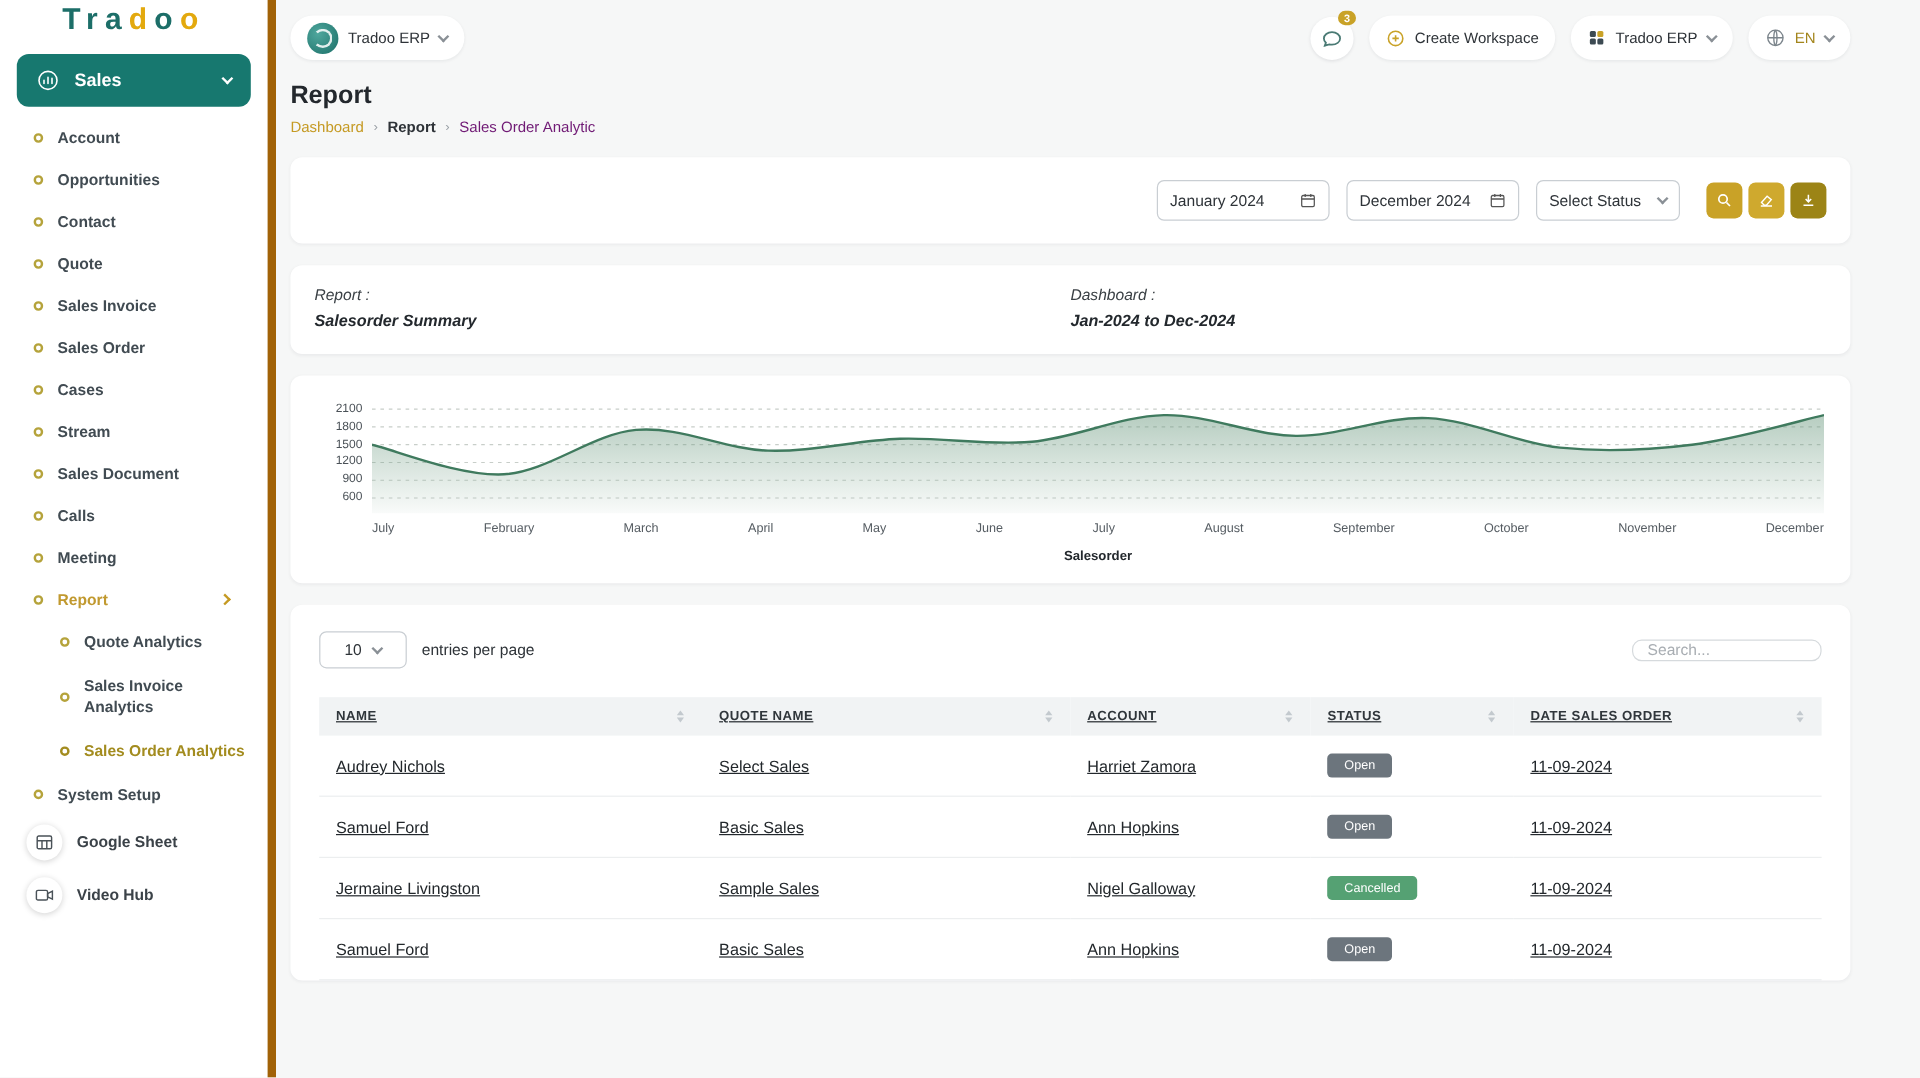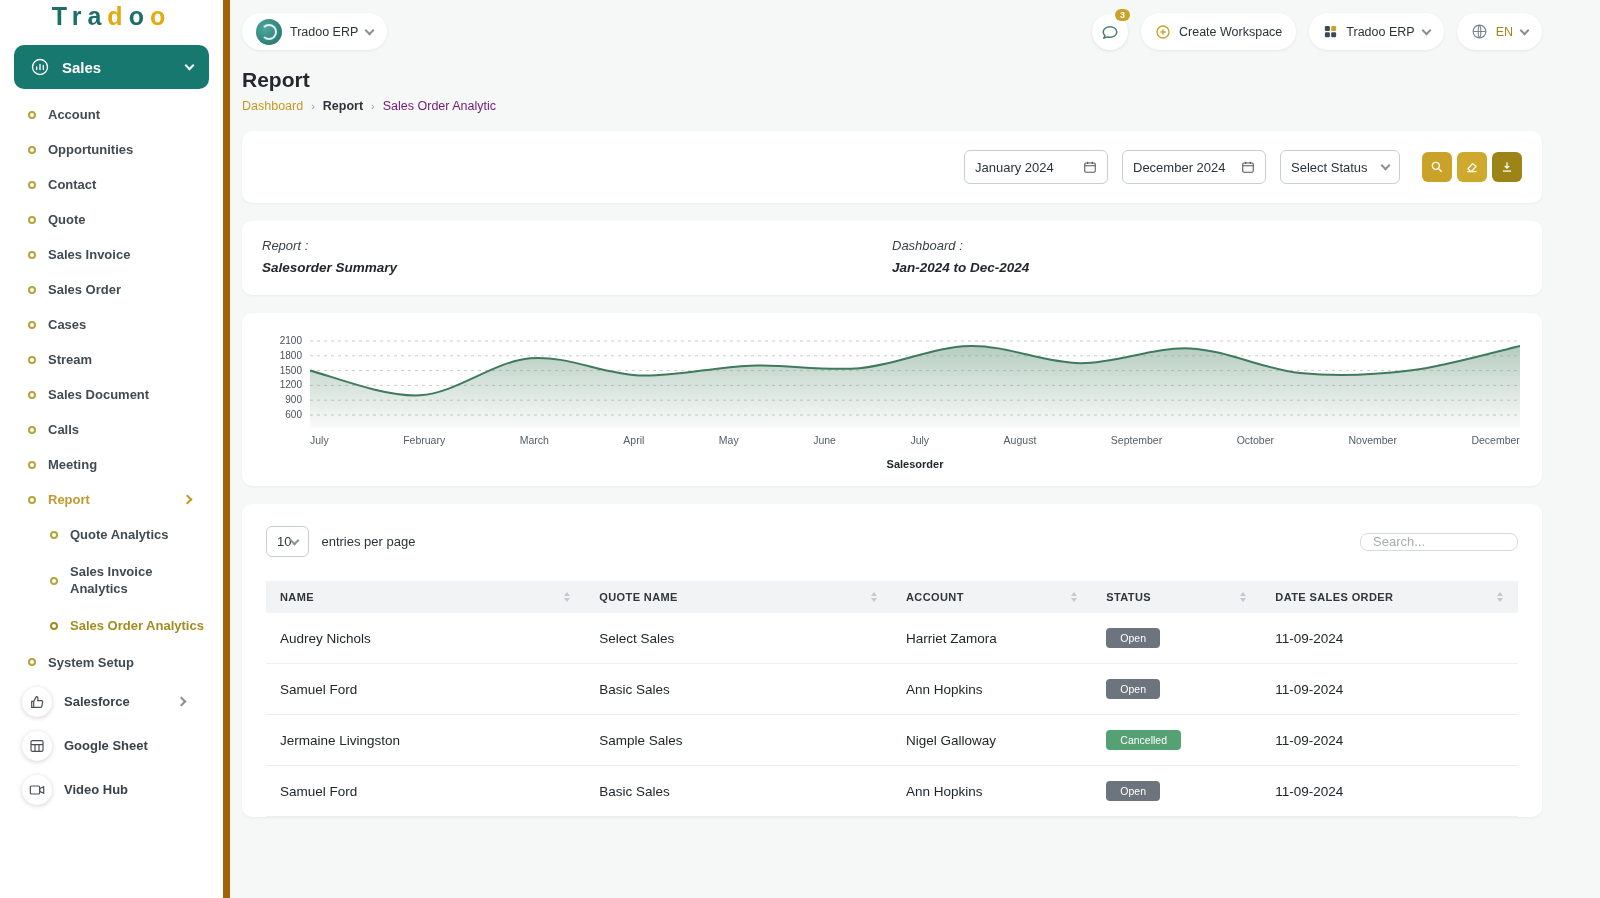--- a/index.html
+++ b/index.html
@@ -74,24 +74,24 @@
   #chart-svg { width:100%; height:95px; display:block; }
   .grid { stroke:#c8cec9; stroke-width:1; stroke-dasharray:3 4; vector-effect:non-scaling-stroke; }
   .cline { fill:none; stroke:#3F7A5E; stroke-width:2; vector-effect:non-scaling-stroke; }
   .x-labels { display:flex; justify-content:space-between; margin-top:6px; font-size:10.5px; color:#555c62; }
   .axis-title { text-align:center; font-size:11px; font-weight:700; color:#23282d; margin-top:12px; }
 
   
   .table-card { padding:22px 24px 0; }
   .table-top { display:flex; justify-content:space-between; align-items:center; margin-bottom:24px; }
   .entries { display:flex; align-items:center; gap:12px; font-size:13px; color:#2e3338; }
-  .entries-select { border:1px solid #c9ced3; border-radius:6px; height:31px; padding:0 10px; display:flex; align-items:center; font-size:13px; cursor:pointer; background:#fff; }
+  .entries-select { border:1px solid #c9ced3; border-radius:6px; height:31px; padding:0 20px; display:flex; align-items:center; gap:10px; font-size:13px; cursor:pointer; background:#fff; }
   .search-input { width:158px; height:18px; border:1px solid #d6dadd; border-radius:8px; padding:0 12px; font-size:13px; color:#333; outline:none; font-family:"Liberation Sans", sans-serif; }
   .search-input::placeholder { color:#a8adb2; }
-  table { width:100%; border-collapse:collapse; }
+  table { width:100%; border-collapse:collapse;text-decoration:underline; }
   thead th { background:#f1f3f4; font-size:11px; font-weight:700; color:#30363b; letter-spacing:.4px; padding:10px 14px; text-align:left; }
   .th-inner { display:flex; align-items:center; justify-content:space-between; gap:6px; }
   tbody td { padding:15px 14px; border-bottom:1px solid #eceeef; font-size:13.5px; color:#22272b; }
   .badge { display:inline-block; color:#fff; font-size:10.5px; font-weight:400; padding:4px 14px; border-radius:4px; }
   .badge-open { background:#6C757D; }
   .badge-cancelled { background:#55A173; }
 </style>
 </head>
 <body>
 
@@ -169,29 +169,20 @@
     </div>
   <div class="nav-item sub-item active">
       <span class="dot"></span>
       <span class="lbl">Sales Order Analytics</span>
     </div>
   <div class="nav-item">
       <span class="dot"></span>
       <span>System Setup</span>
     </div>
 
-  <div class="tool-item">
-    <span class="tool-icon-wrap">
-        <svg width="16" height="16" viewBox="0 0 24 24" fill="none" stroke="#4a5258" stroke-width="1.8">
-          <path d="M7 11v9H4v-9h3zM7 11l4-7c1.5 0 2.5 1 2.5 2.5L13 10h6c1 0 1.7.9 1.5 1.9l-1.3 6.5c-.2.9-1 1.6-2 1.6H7"></path>
-        </svg>
-      </span>
-    <span>Salesforce</span>
-    <span class="chev chev-right"></span>
-  </div>
   <div class="tool-item">
     <span class="tool-icon-wrap">
         <svg width="16" height="16" viewBox="0 0 24 24" fill="none" stroke="#4a5258" stroke-width="1.8">
           <rect x="3" y="4" width="18" height="16" rx="2"></rect>
           <path d="M3 10h18M9 10v10M15 10v10"></path>
         </svg>
       </span>
     <span>Google Sheet</span>
   </div>
   <div class="tool-item">

